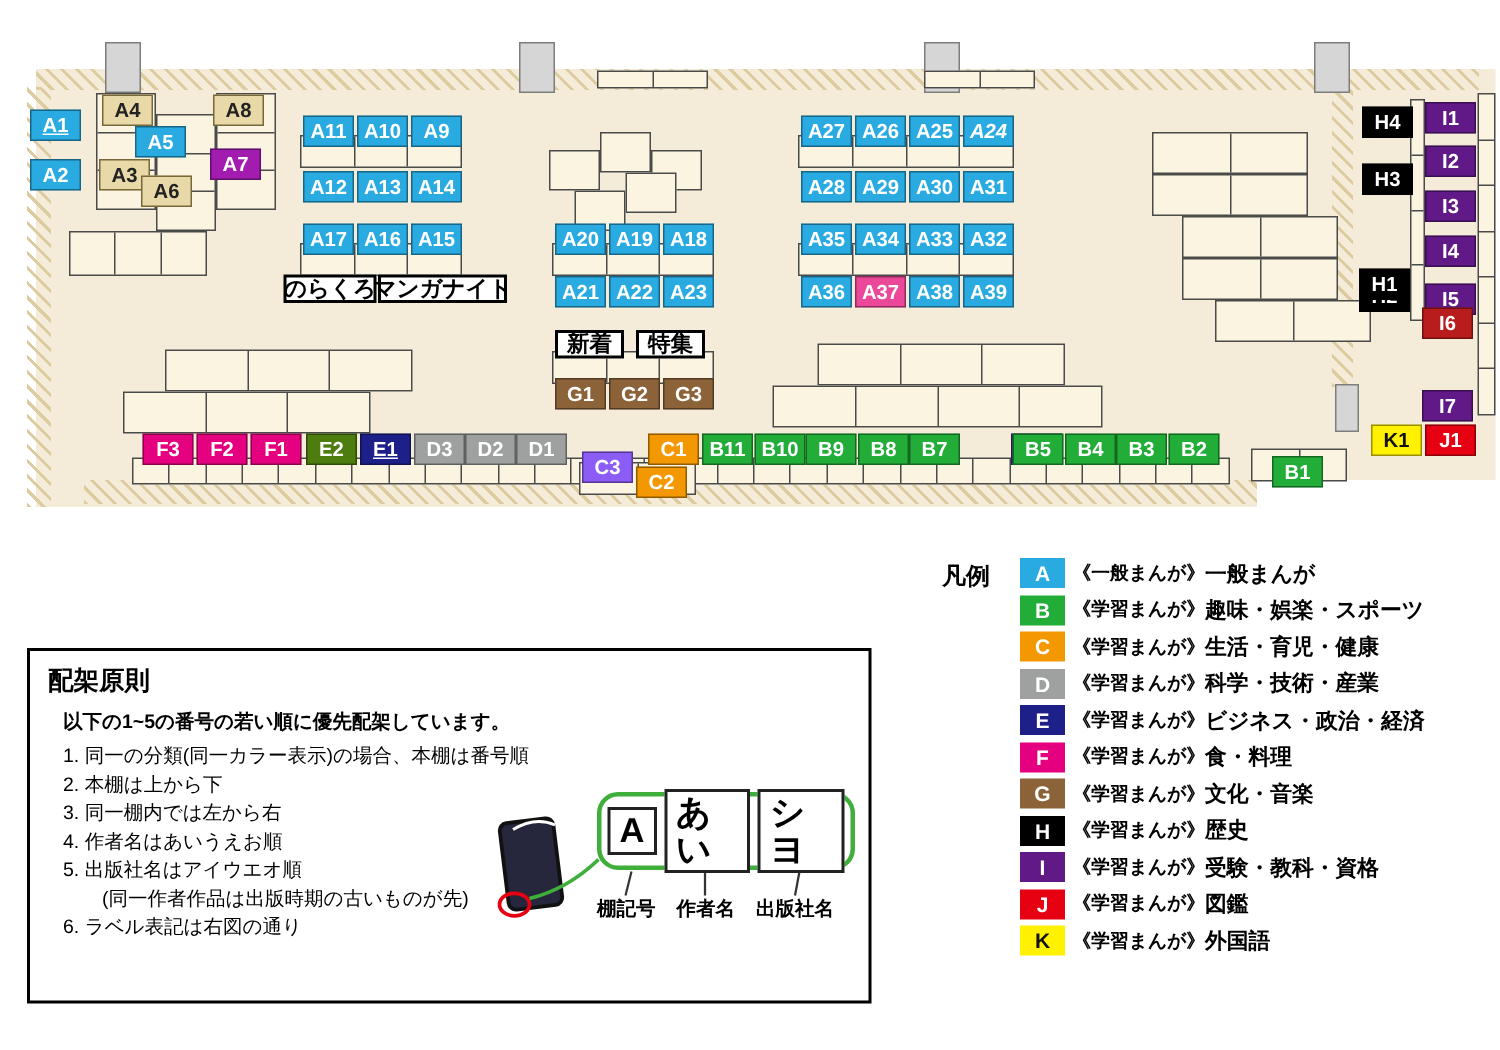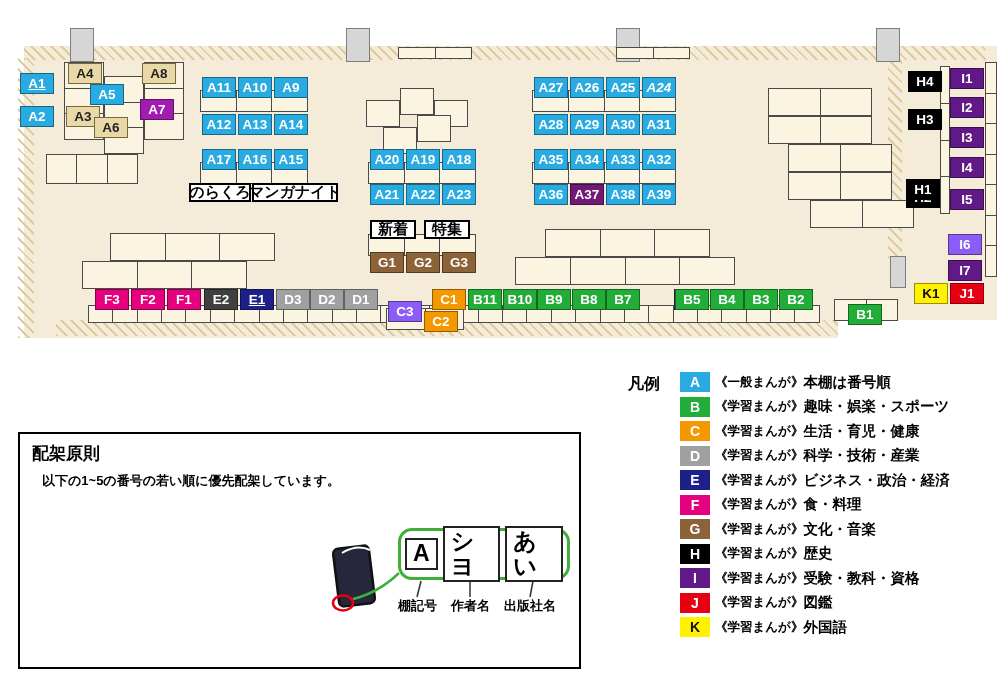--- a/index.html
+++ b/index.html
@@ -263,32 +263,32 @@
       <div class="map-label" style="left: 642px; top: 77px; background: rgb(41, 171, 226); font-style: italic;">A24</div>
       <div class="map-label" style="left: 534px; top: 114px; background: rgb(41, 171, 226);">A28</div>
       <div class="map-label" style="left: 570px; top: 114px; background: rgb(41, 171, 226);">A29</div>
       <div class="map-label" style="left: 606px; top: 114px; background: rgb(41, 171, 226);">A30</div>
       <div class="map-label" style="left: 642px; top: 114px; background: rgb(41, 171, 226);">A31</div>
       <div class="map-label" style="left: 534px; top: 149px; background: rgb(41, 171, 226);">A35</div>
       <div class="map-label" style="left: 570px; top: 149px; background: rgb(41, 171, 226);">A34</div>
       <div class="map-label" style="left: 606px; top: 149px; background: rgb(41, 171, 226);">A33</div>
       <div class="map-label" style="left: 642px; top: 149px; background: rgb(41, 171, 226);">A32</div>
       <div class="map-label" style="left: 534px; top: 184px; background: rgb(41, 171, 226);">A36</div>
-      <div class="map-label" style="left: 570px; top: 184px; background: #701a75;">A37</div>
+      <div class="map-label" style="left: 570px; top: 184px; background: #ec4899;">A37</div>
       <div class="map-label" style="left: 606px; top: 184px; background: rgb(41, 171, 226);">A38</div>
       <div class="map-label" style="left: 642px; top: 184px; background: rgb(41, 171, 226);">A39</div>
       <div class="map-label white" style="left: 370px; top: 220px; width: 46px; min-width: 46px;">新着</div>
       <div class="map-label white" style="left: 424px; top: 220px; width: 46px; min-width: 46px;">特集</div>
       <div class="map-label" style="left: 370px; top: 252px; background: rgb(140, 98, 57);">G1</div>
       <div class="map-label" style="left: 406px; top: 252px; background: rgb(140, 98, 57);">G2</div>
       <div class="map-label" style="left: 442px; top: 252px; background: rgb(140, 98, 57);">G3</div>
       <div class="map-label" style="left: 95px; top: 289px; background: rgb(228, 0, 127);">F3</div>
       <div class="map-label" style="left: 131px; top: 289px; background: rgb(228, 0, 127);">F2</div>
       <div class="map-label" style="left: 167px; top: 289px; background: rgb(228, 0, 127);">F1</div>
-      <div class="map-label" style="left: 204px; top: 289px; background: #404040;">E2</div>
+      <div class="map-label" style="left: 204px; top: 289px; background: #4d7c0f;">E2</div>
       <div class="map-label" style="left: 240px; top: 289px; background: rgb(29, 32, 136); text-decoration: underline;">E1</div>
       <div class="map-label" style="left: 276px; top: 289px; background: rgb(159, 160, 160);">D3</div>
       <div class="map-label" style="left: 310px; top: 289px; background: rgb(159, 160, 160);">D2</div>
       <div class="map-label" style="left: 344px; top: 289px; background: rgb(159, 160, 160);">D1</div>
       <div class="map-label" style="left: 432px; top: 289px; background: rgb(243, 152, 0);">C1</div>
       <div class="map-label" style="left: 468px; top: 289px; background: rgb(34, 172, 56);">B11</div>
       <div class="map-label" style="left: 503px; top: 289px; background: rgb(34, 172, 56);">B10</div>
       <div class="map-label" style="left: 537px; top: 289px; background: rgb(34, 172, 56);">B9</div>
       <div class="map-label" style="left: 572px; top: 289px; background: rgb(34, 172, 56);">B8</div>
       <div class="map-label" style="left: 606px; top: 289px; background: rgb(34, 172, 56);">B7</div>
@@ -302,59 +302,68 @@
       <div class="map-label" style="left: 848px; top: 304px; background: rgb(34, 172, 56);">B1</div>
       <div class="map-label" style="left: 908px; top: 71px; background: rgb(0, 0, 0);">H4</div>
       <div class="map-label" style="left: 908px; top: 109px; background: rgb(0, 0, 0);">H3</div>
       <div class="map-label" style="left: 906px; top: 145px; background: rgb(0, 0, 0); margin-top: 42px;">H2</div>
       <div class="map-label" style="left: 906px; top: 179px; background: rgb(0, 0, 0);">H1</div>
       <div class="map-label" style="left: 950px; top: 68px; background: rgb(96, 25, 134);">I1</div>
       <div class="map-label" style="left: 950px; top: 97px; background: rgb(96, 25, 134);">I2</div>
       <div class="map-label" style="left: 950px; top: 127px; background: rgb(96, 25, 134);">I3</div>
       <div class="map-label" style="left: 950px; top: 157px; background: rgb(96, 25, 134);">I4</div>
       <div class="map-label" style="left: 950px; top: 189px; background: rgb(96, 25, 134);">I5</div>
-      <div class="map-label" style="left: 948px; top: 234px; background: #8b5cf6;">I6</div>
+      <div class="map-label" style="left: 948px; top: 205px; background: #b91c1c;">I6</div>
       <div class="map-label" style="left: 948px; top: 260px; background: rgb(96, 25, 134);">I7</div>
       <div class="map-label" style="left: 914px; top: 283px; background: rgb(255, 241, 0); color: rgb(17, 17, 17);">K1</div>
       <div class="map-label" style="left: 950px; top: 283px; background: rgb(230, 0, 18);">J1</div>
     </div>
 
   <div class="principles">
     <div class="p-title">配架原則</div>
     <div class="p-intro">以下の1~5の番号の若い順に優先配架しています。</div>
+    <div id="rules">
+        <div class="rule">1. 同一の分類(同一カラー表示)の場合、本棚は番号順</div>
+        <div class="rule">2. 本棚は上から下</div>
+        <div class="rule">3. 同一棚内では左から右</div>
+        <div class="rule">4. 作者名はあいうえお順</div>
+        <div class="rule">5. 出版社名はアイウエオ順</div>
+        <div class="rule indent">(同一作者作品は出版時期の古いものが先)</div>
+        <div class="rule">6. ラベル表記は右図の通り</div>
+      </div>
 
     <svg class="illus-svg" viewBox="0 0 262 98">
       <rect x="16" y="28" width="36" height="58" rx="5" fill="#26263c" stroke="#111" stroke-width="2.5" transform="rotate(-7 34 57)"></rect>
       <path d="M22,34 q15,-9 28,-3" stroke="#fff" stroke-width="2" fill="none"></path>
       <ellipse cx="23" cy="84" rx="10" ry="7.5" fill="none" stroke="#e60012" stroke-width="2.5"></ellipse>
       <path d="M33,80 Q58,74 79,54" fill="none" stroke="#3fae3a" stroke-width="2.5"></path>
       <path d="M101,62 L97,78" stroke="#333" stroke-width="1.5"></path>
       <path d="M150,62 L150,78" stroke="#333" stroke-width="1.5"></path>
       <path d="M213,62 L210,78" stroke="#333" stroke-width="1.5"></path>
     </svg>
 
     <div class="label-example" id="label-example">
         <span class="label-part">A</span>
+        <span class="label-part">あい</span>
         <span class="label-part">シヨ</span>
-        <span class="label-part">あい</span>
       </div>
     <div id="captions">
         <span class="caption">棚記号</span>
         <span class="caption">作者名</span>
         <span class="caption">出版社名</span>
       </div>
   </div>
 
   <div class="legend">
     <div class="legend-title">凡例</div>
     <div class="legend-rows" id="legend-rows">
         <div class="legend-row">
           <div class="legend-swatch" style="background: rgb(41, 171, 226);">A</div>
           <span class="legend-scope">《一般まんが》</span>
-          <span class="legend-cat">本棚は番号順</span>
+          <span class="legend-cat">一般まんが</span>
         </div>
         <div class="legend-row">
           <div class="legend-swatch" style="background: rgb(34, 172, 56);">B</div>
           <span class="legend-scope">《学習まんが》</span>
           <span class="legend-cat">趣味・娯楽・スポーツ</span>
         </div>
         <div class="legend-row">
           <div class="legend-swatch" style="background: rgb(243, 152, 0);">C</div>
           <span class="legend-scope">《学習まんが》</span>
           <span class="legend-cat">生活・育児・健康</span>

